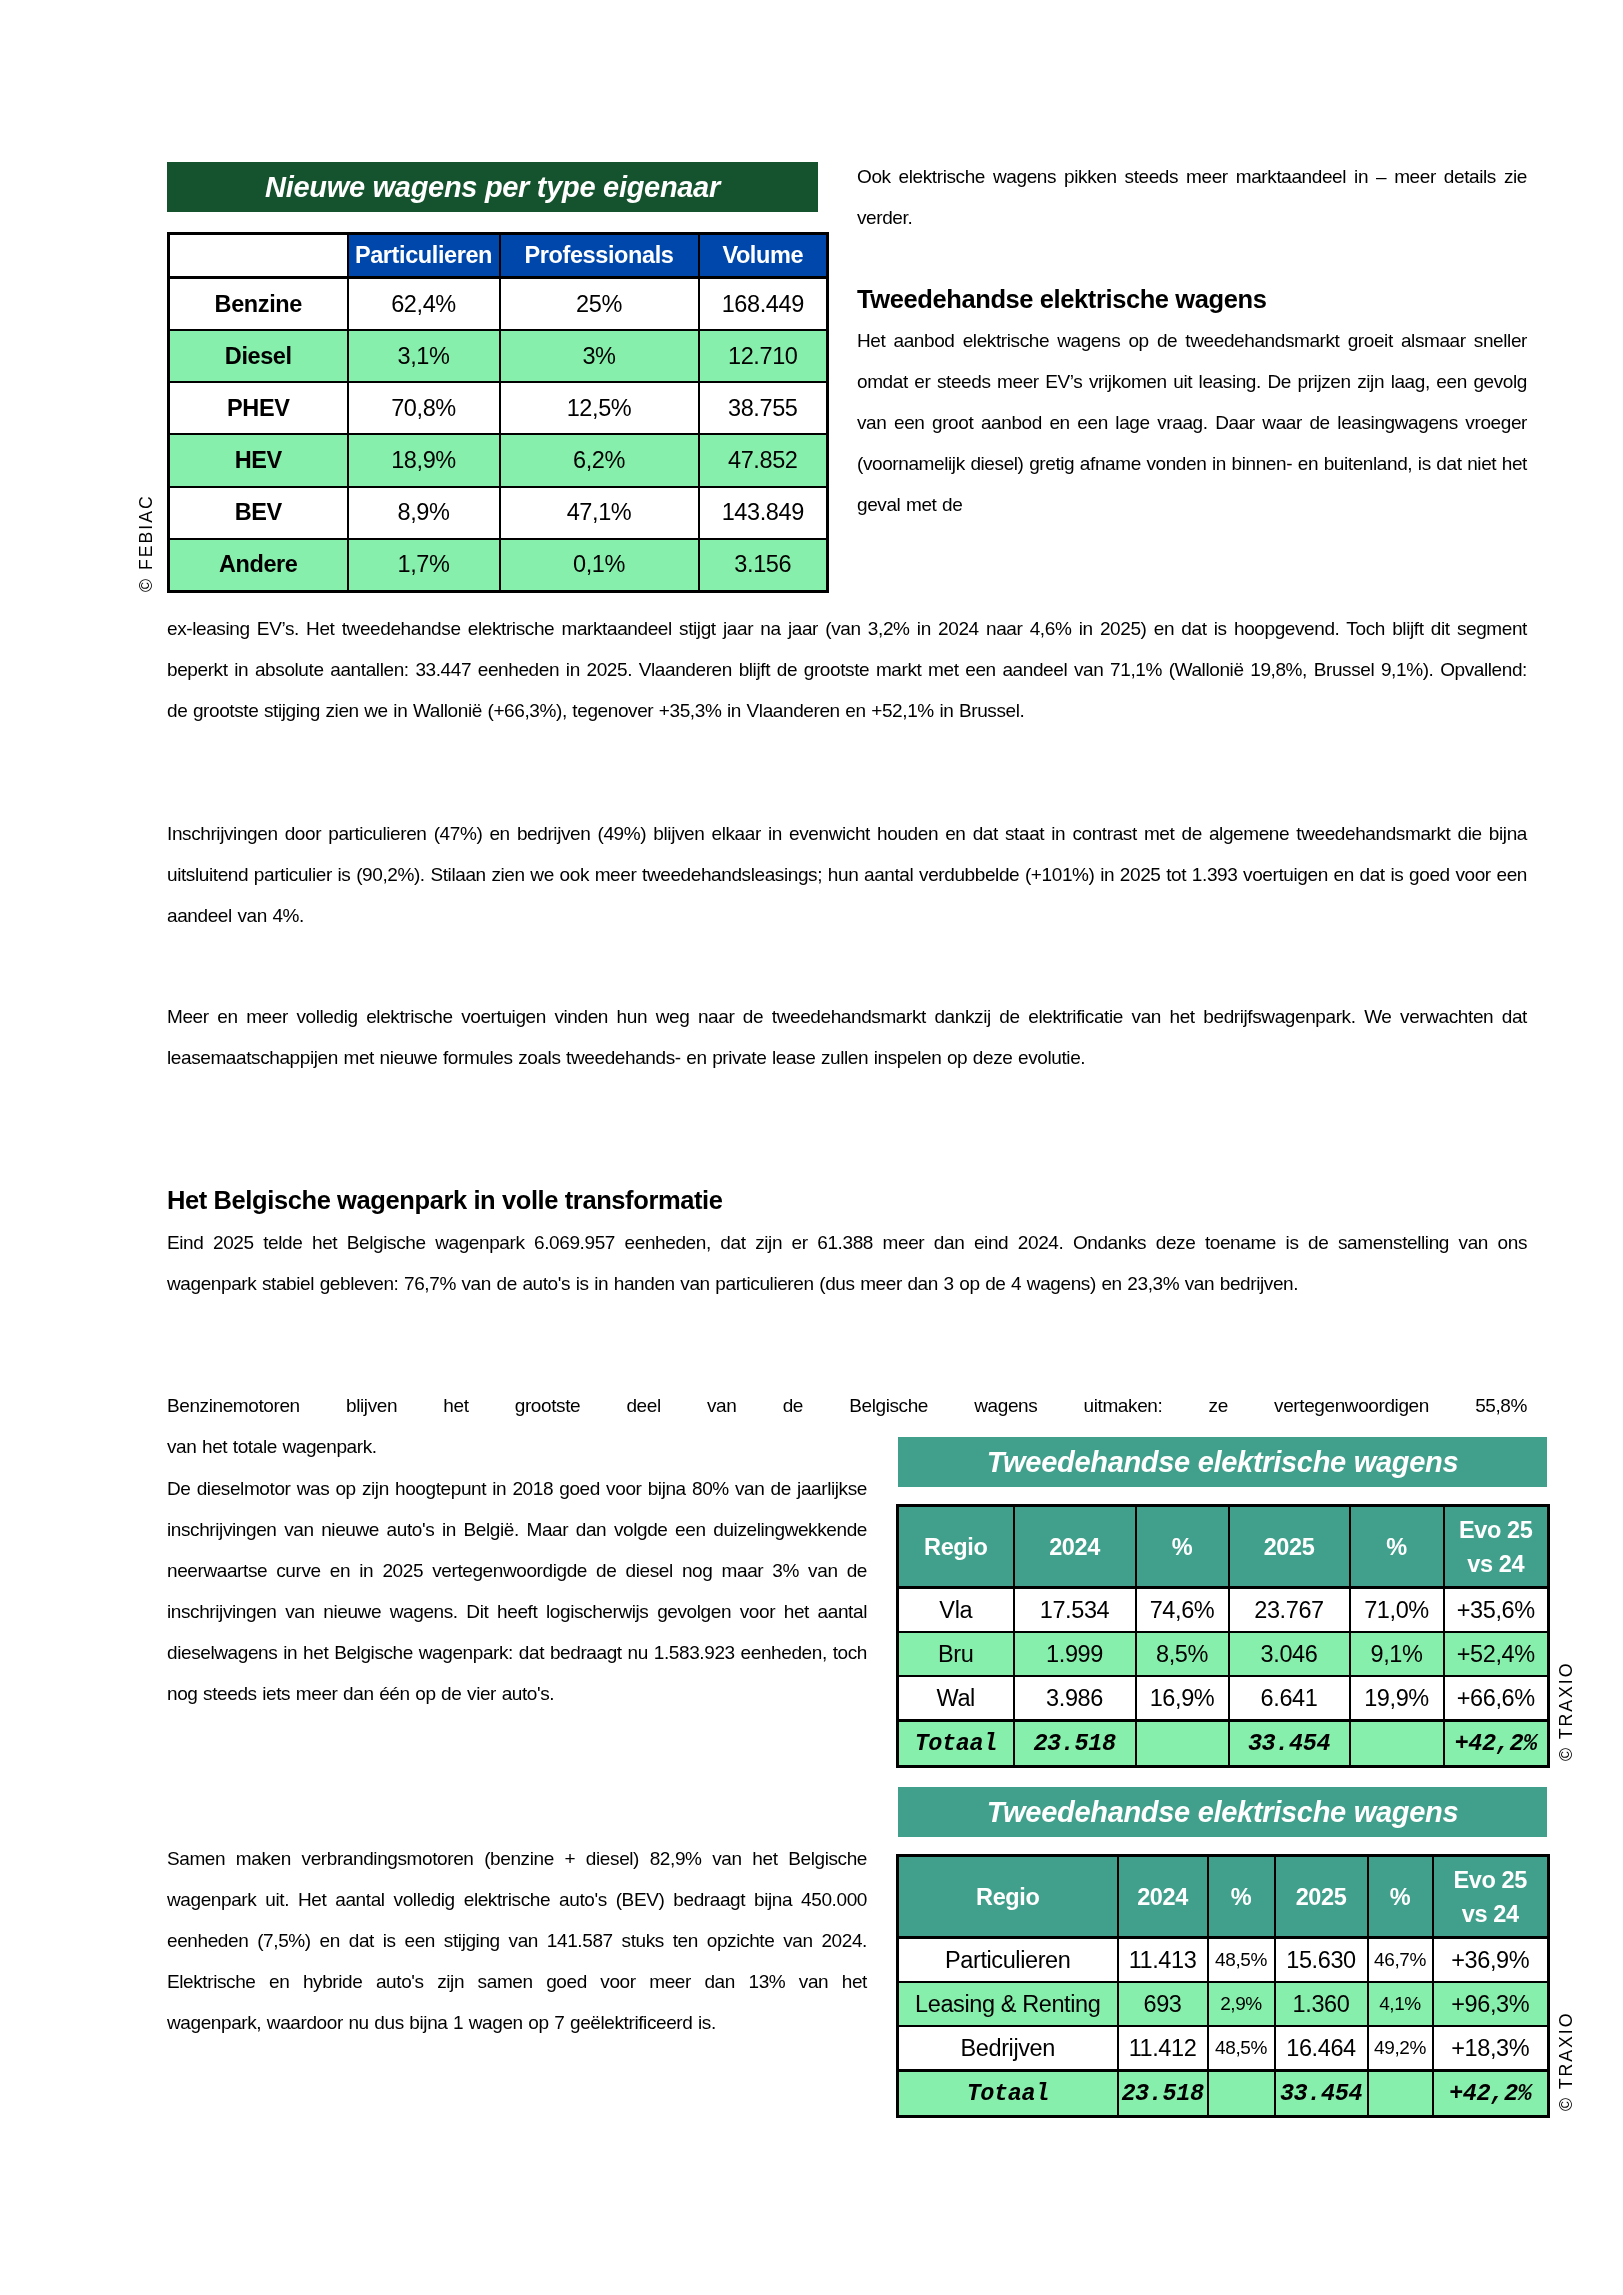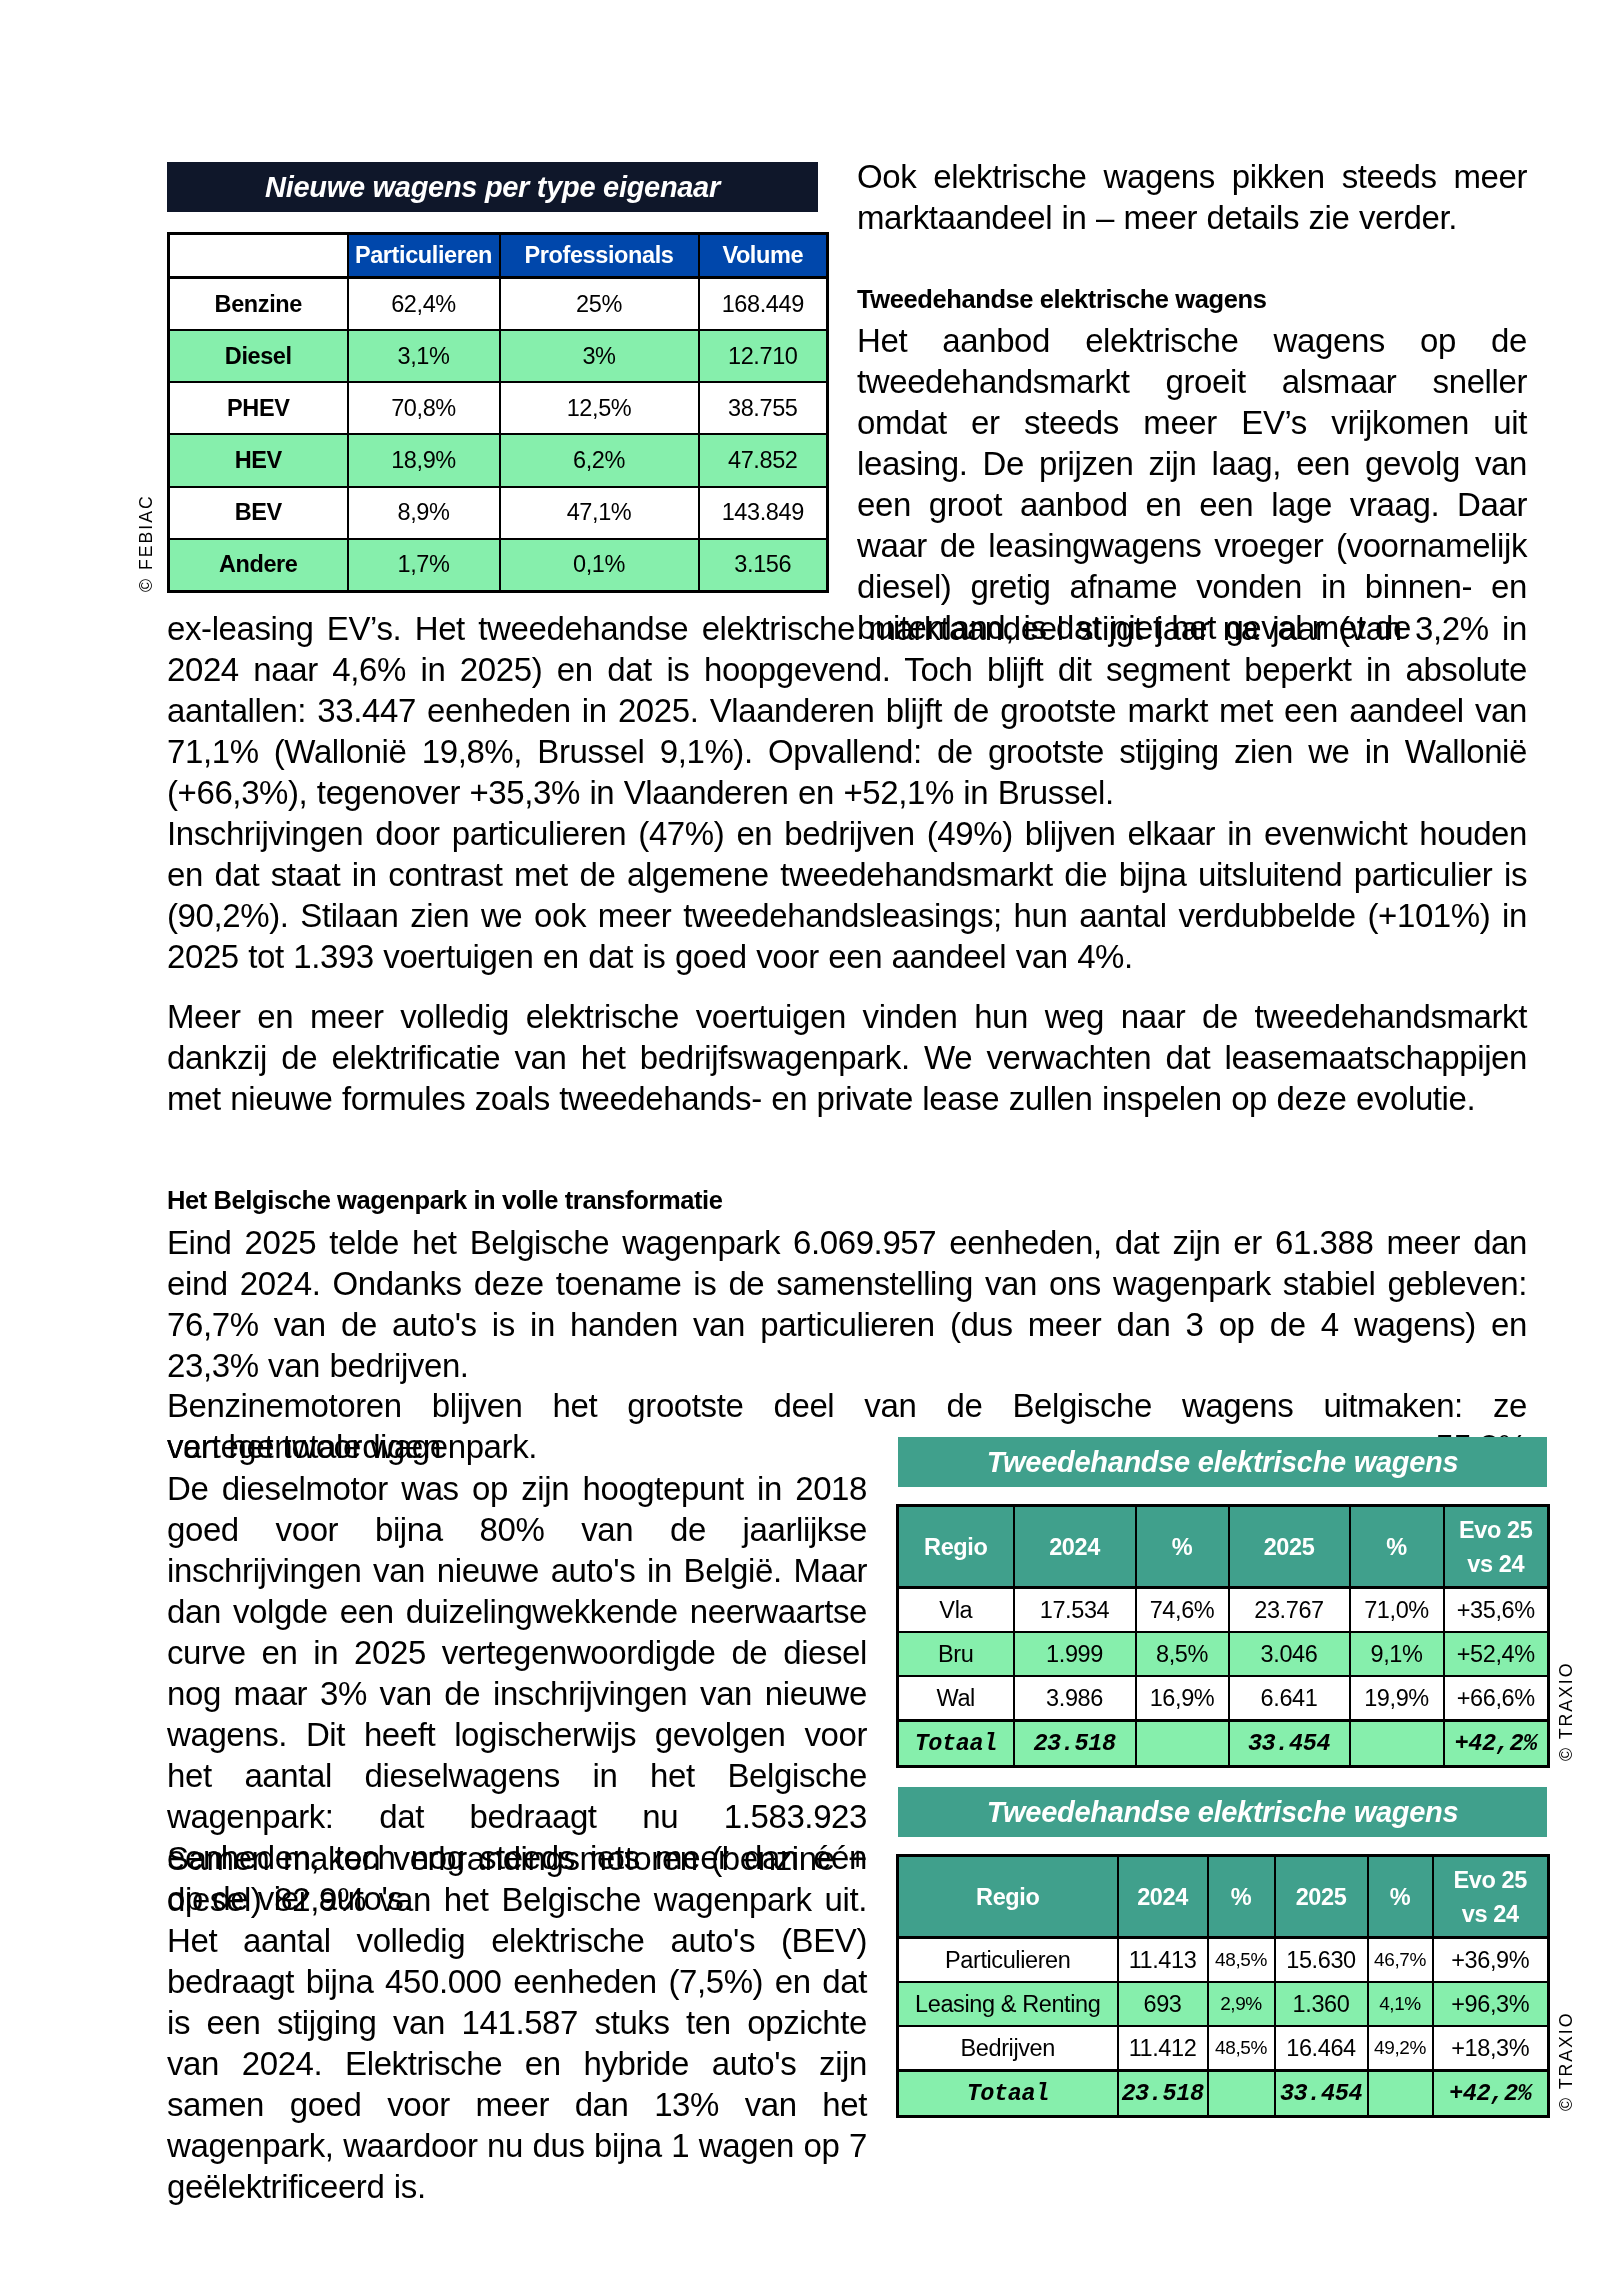--- a/index.html
+++ b/index.html
@@ -1,22 +1,22 @@
 <!DOCTYPE html>
 <html style="font-size:10.5px"><head>
 <meta charset="utf-8">
 <style>
   html, body { margin: 0; padding: 0; background: #ffffff; }
   body { width: 1623px; height: 2295px; position: relative; overflow: hidden;
          font-family: "Liberation Sans", "DejaVu Sans", sans-serif; color: #000; }
-  .para { position: absolute; font-size: 33px; line-height: 41px; text-align: justify; margin: 0; letter-spacing: -0.4px; word-spacing: 0.7px; }
+  .para { position: absolute; font-size: 19px; line-height: 41px; text-align: justify; margin: 0; letter-spacing: -0.4px; word-spacing: 0.7px; }
   .heading { position: absolute; font-size: 25.5px; line-height: 41px; font-weight: bold; margin: 0; letter-spacing: -0.4px; }
   .banner { position: absolute; color: #fff; font-style: italic; font-weight: bold; font-size: 29px;
             display: flex; align-items: center; justify-content: center; letter-spacing: -0.3px; }
-  .banner.blue { background: #0f172a; }
+  .banner.blue { background: #14532d; }
   .banner.green { background: #40A08C; }
   table.dt { position: absolute; border-collapse: collapse; table-layout: fixed; border: 3.3px solid #000; }
   table.dt td, table.dt th { border: 2px solid #000; text-align: center; vertical-align: middle; padding: 0;
                               font-size: 23.5px; letter-spacing: -0.4px; overflow: hidden; white-space: nowrap; }
   table.dt tr.row-head td, table.dt tr.row-head th { border-bottom: 3.3px solid #000; }
   table.dt th.hblue { background: #0047AB; color: #fff; font-weight: bold; }
   table.dt th.hgreen { background: #40A08C; color: #fff; font-weight: bold; line-height: 34px; }
   table.dt th.blank { background: #fff; }
   table.dt tr.grey td { background: #86efac; }
   table.dt td.rowlabel { font-weight: bold; margin-left: 19px; }

